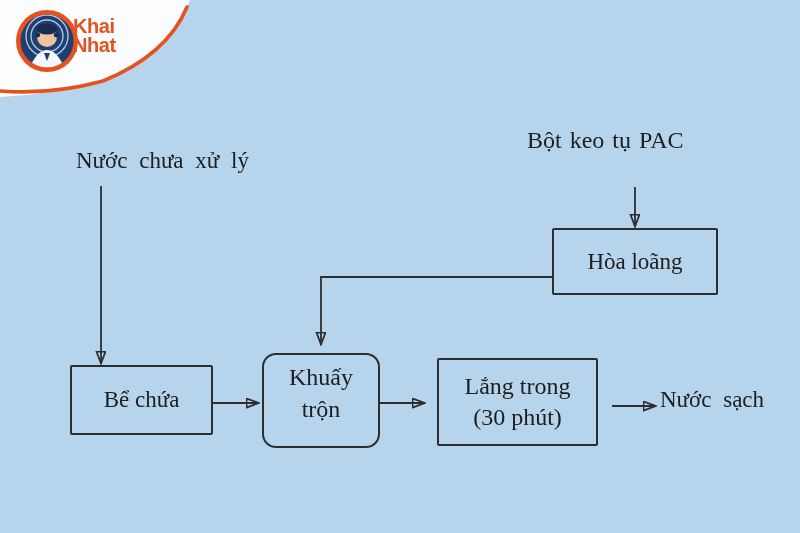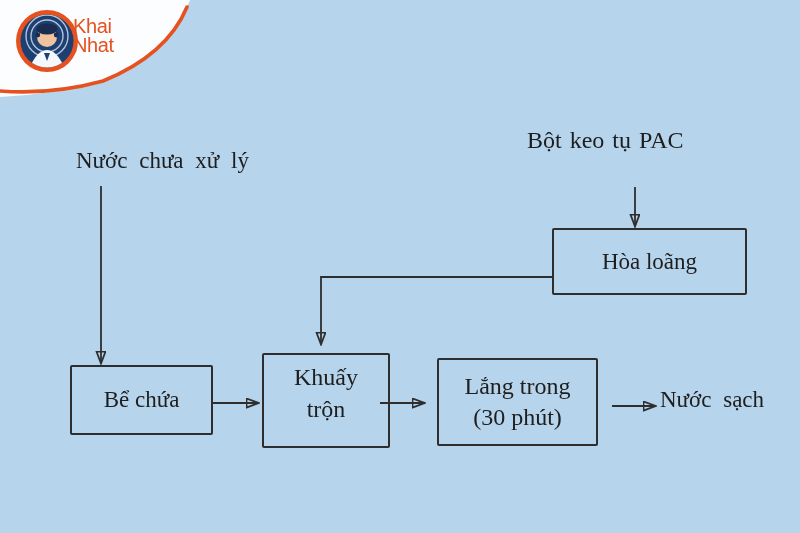--- a/index.html
+++ b/index.html
@@ -18,42 +18,42 @@
     position:absolute;
     box-sizing:border-box;
     border:2px solid var(--line,#2e2e2e);
     border-radius:2px;
     display:flex;align-items:center;justify-content:center;
     text-align:center;
     font-size:23px;line-height:1.3;
     color:var(--text,#1e1e1e);
     white-space:pre-line;
   }
-  #box-dilute  {left:552px;top:228px;width:195px;height:67px;}
+  #box-dilute  {left:552px;top:228px;width:166px;height:67px;}
   #box-storage {left:70px; top:365px;width:143px;height:70px;}
-  #box-mixing  {left:262px;top:353px;width:128px;height:95px;padding-bottom:14px;font-size:24px;}
+  #box-mixing  {left:262px;top:353px;width:118px;height:95px;padding-bottom:14px;font-size:24px;border-radius:14px;}
   #box-settling{left:437px;top:358px;width:161px;height:88px;font-size:24px;}
   
   .float-label{
     position:absolute;
     font-size:23px;
     color:var(--text,#1e1e1e);
     white-space:nowrap;
   }
   #label-untreated{left:76px; top:148px;word-spacing:6px;}
   #label-pac      {left:527px;top:127px;font-size:24px;word-spacing:2px;}
   #label-clean    {left:660px;top:387px;word-spacing:6px;}
   
   .badge{position:absolute;left:0;top:0;width:230px;height:110px;}
   .badge-shape{position:absolute;left:0;top:0;}
   .logo-mark{position:absolute;left:15px;top:9px;}
   .logo-text{
     position:absolute;left:73px;top:17px;
     font-family:"Liberation Sans","DejaVu Sans",sans-serif;
-    font-weight:normal;font-size:20px;line-height:19px;
+    font-weight:bold;font-size:20px;line-height:19px;
     letter-spacing:-0.4px;
     color:var(--brand-orange,#e5521f);
   }
   .logo-text span{display:block;}
 </style>
 </head>
 <body>
 
 <div class="canvas">
 

